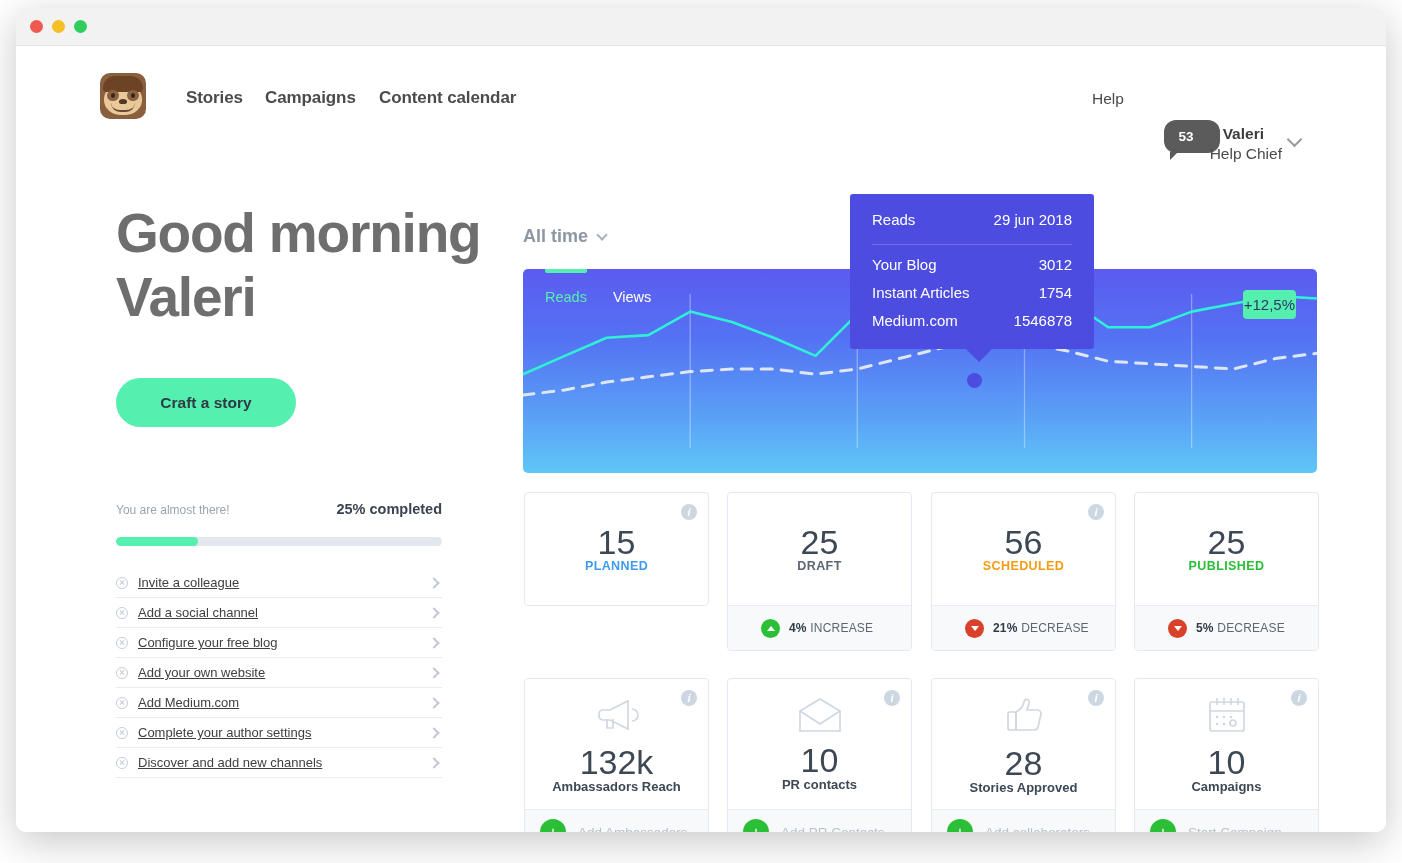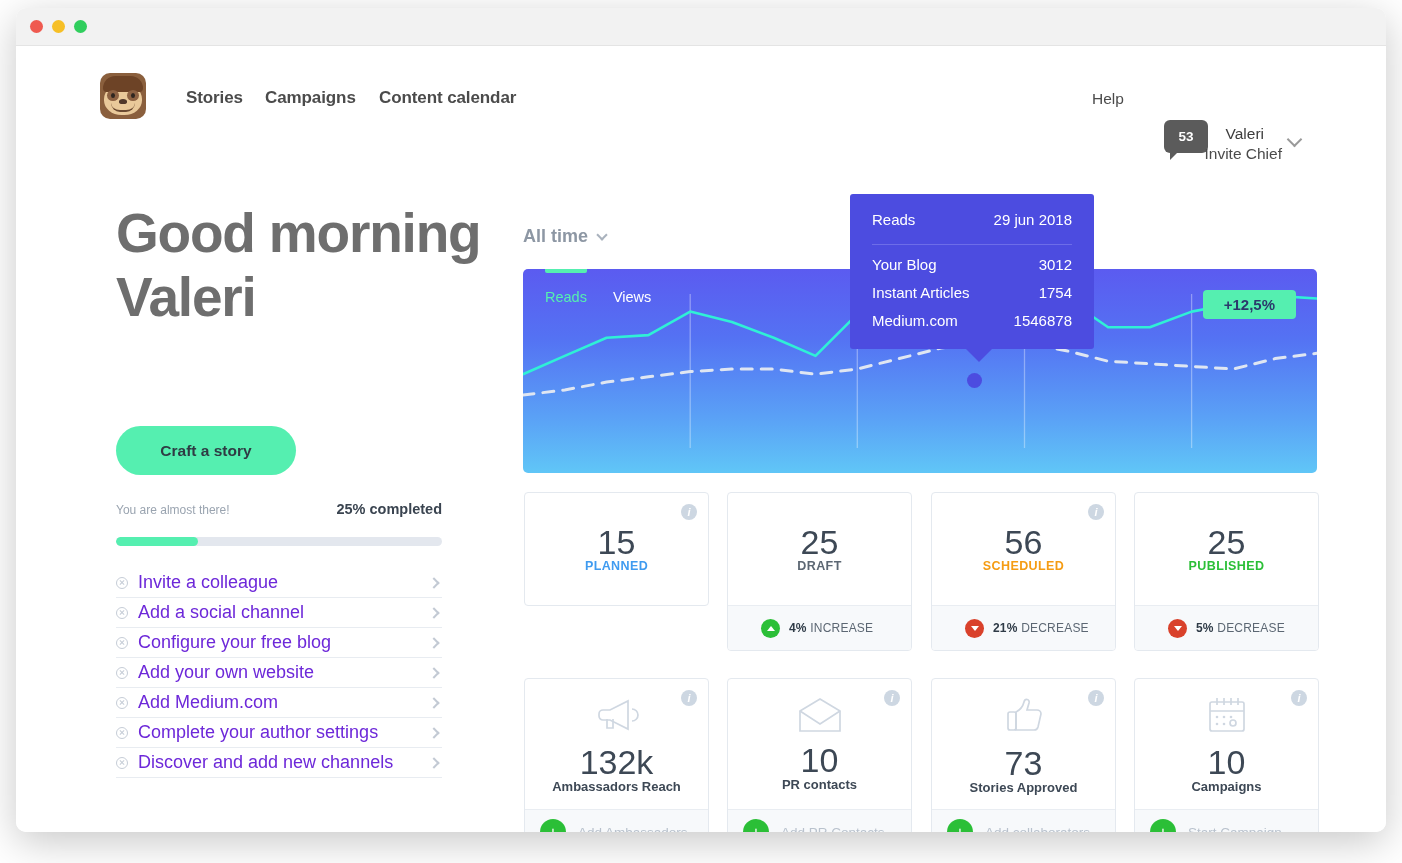--- a/index.html
+++ b/index.html
@@ -79,36 +79,36 @@
   #nav-stories   { left: 170px; }
   #nav-campaigns { left: 249px; }
   #nav-calendar  { left: 363px; }
 
   #nav-help {
     position: absolute; left: 1076px; top: 44px;
     font-size: 15.5px; color: #4b4b4b; cursor: pointer;
   }
   #notif-bubble {
     position: absolute; left: 1148px; top: 74px;
-    width: 44px; height: 33px; background: #5b5b5b;
-    border-radius: 6px; cursor: pointer;
+    width: 56px; height: 33px; background: #5b5b5b;
+    border-radius: 12px; cursor: pointer;
   }
   #notif-bubble:after {
     content:''; position:absolute; left: 6px; bottom: -7px;
     border-left: 8px solid #5b5b5b;
     border-bottom: 8px solid transparent;
   }
   #notif-count {
     position: absolute; left: 0; top: 0; width: 44px; height: 33px;
     display: flex; align-items: center; justify-content: center;
     color: #ffffff; font-size: 13.5px; font-weight: bold;
   }
   #user-name {
     position: absolute; right: 122px; top: 79px;
-    font-size: 15.5px; font-weight: normal; color: #3d3d3d;
+    font-size: 15.5px; font-weight: bold; color: #3d3d3d;
     white-space: nowrap;
   }
   #user-role {
     position: absolute; right: 104px; top: 99px;
     font-size: 15.5px; color: #4b4b4b; white-space: nowrap;
   }
   #user-caret {
     position: absolute; right: 86px; top: 88px;
     width: 11px; height: 11px;
     border-right: 2px solid #9a9a9a; border-bottom: 2px solid #9a9a9a;
@@ -122,21 +122,20 @@
     color: #6e6e6e; letter-spacing: -1.2px;
     width: 400px;
   }
   #craft-story-button {
     position: absolute; left: 100px; top: 332px;
     width: 180px; height: 49px; border-radius: 25px;
     background: #55efb0; border: none;
     color: #2f3b44; font-size: 15.5px; font-weight: bold;
     font-family: "Liberation Sans", sans-serif;
     cursor: pointer;
-    margin-top: 48px;
   }
 
   #onboarding { position: absolute; left: 100px; top: 455px; width: 326px; }
   #onboard-header {
     display: flex; justify-content: space-between; align-items: baseline;
   }
   #onboard-msg { font-size: 12px; color: #9aa4b0; }
   #onboard-pct { font-size: 14.5px; font-weight: bold; color: #3a4450; }
   #progress-track {
     margin-top: 20px; height: 9px; border-radius: 5px;
@@ -155,21 +154,21 @@
     flex: none; position: relative;
   }
   .check-circle:before, .check-circle:after {
     content:''; position:absolute; left: 2px; top: 4.5px;
     width: 6px; height: 1px; background:#c6cdd7;
   }
   .check-circle:before { transform: rotate(45deg); }
   .check-circle:after  { transform: rotate(-45deg); }
   .check-circle.blank { border-color: transparent; }
   .check-circle.blank:before, .check-circle.blank:after { background: transparent; }
-  .check-label { font-size: 18px; color: #6d28d9; flex: 1; }
+  .check-label { font-size: 13px; color: #404040; flex: 1; text-decoration: underline; }
   .check-chevron {
     width: 8px; height: 8px;
     border-right: 2px solid #c3cad4; border-top: 2px solid #c3cad4;
     transform: rotate(45deg); margin-right: 4px;
   }
 
   
   #range-picker {
     position: absolute; left: 507px; top: 180px;
     font-size: 18px; font-weight: bold; color: #8d97a4; cursor: pointer;
@@ -198,22 +197,22 @@
   }
   .chart-tab.active { color: #55efb0; }
   .chart-tab.active:before {
     content:''; position:absolute; left: 0; top: 0;
     width: 100%; height: 4px; background: #55efb0; border-radius: 0 0 2px 2px;
   }
 
   #delta-badge {
     position: absolute; right: 21px; top: 21px;
     background: #55efb0; color: #2b3a6b;
-    font-size: 15px; font-weight: bold;
-    padding: 6px 21px; border-radius: 4px;
+    font-size: 15px; font-weight: normal;
+    padding: 6px 1px; border-radius: 4px;
   }
 
   
   #chart-tooltip {
     position: absolute; left: 834px; top: 148px;
     width: 244px; background: #4c4ce0; border-radius: 3px;
     padding: 17px 22px 20px 22px; color: #ffffff;
   }
   #chart-tooltip:after {
     content:''; position: absolute; left: 115px; bottom: -13px;
@@ -317,21 +316,21 @@
       <a class="nav-link" id="nav-campaigns">Campaigns</a>
       <a class="nav-link" id="nav-calendar">Content calendar</a>
 
       <a id="nav-help">Help</a>
 
       <div id="notif-bubble">
         <span id="notif-count">53</span>
       </div>
 
       <div id="user-name">Valeri</div>
-      <div id="user-role">Invite Chief</div>
+      <div id="user-role">Help Chief</div>
       <div id="user-caret"></div>
     </div>
 
     <h1 id="greeting">Good morning Valeri</h1>
 
     <button id="craft-story-button">Craft a story</button>
 
     <div id="onboarding">
       <div id="onboard-header">
         <span id="onboard-msg">You are almost there!</span>
@@ -505,21 +504,21 @@
             <span class="action-text">Add PR Contacts</span>
           </div>
         </div>
         <div class="card" style="left: 915px; top: 632px;">
           <div class="card-body tall">
             <span class="info-icon">i</span>
             <span class="card-icon"><svg width="42" height="42" viewBox="0 0 42 42" fill="none" stroke="currentColor" stroke-width="1.7">
                 <path d="M13 18c4-2 7-6 8-10 1-4 6-3 5 1l-2 7h10a4 4 0 0 1 4 4l-3 13a4 4 0 0 1-4 3H13z"></path>
                 <rect x="5" y="18" width="8" height="18" rx="2"></rect>
               </svg></span>
-            <div class="card-value">73</div>
+            <div class="card-value">28</div>
             <div class="card-label named">Stories Approved</div>
           </div>
           <div class="card-foot action">
             <span class="plus-badge">+</span>
             <span class="action-text">Add collaborators</span>
           </div>
         </div>
         <div class="card" style="left: 1118px; top: 632px;">
           <div class="card-body tall">
             <span class="info-icon">i</span>

